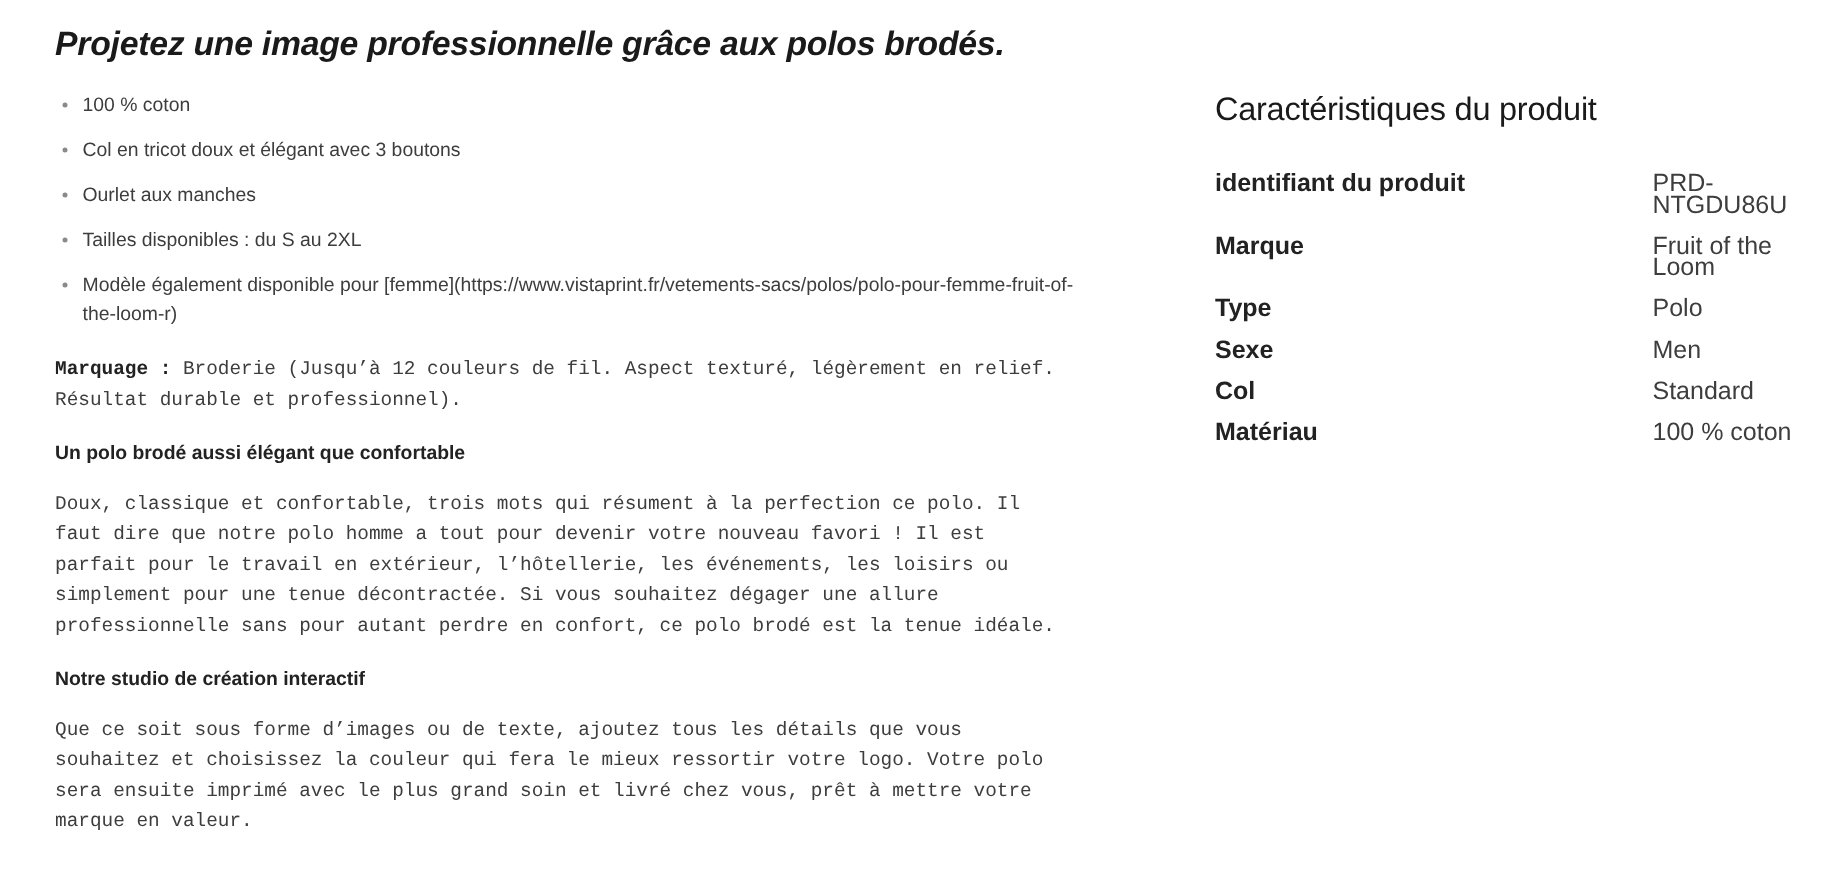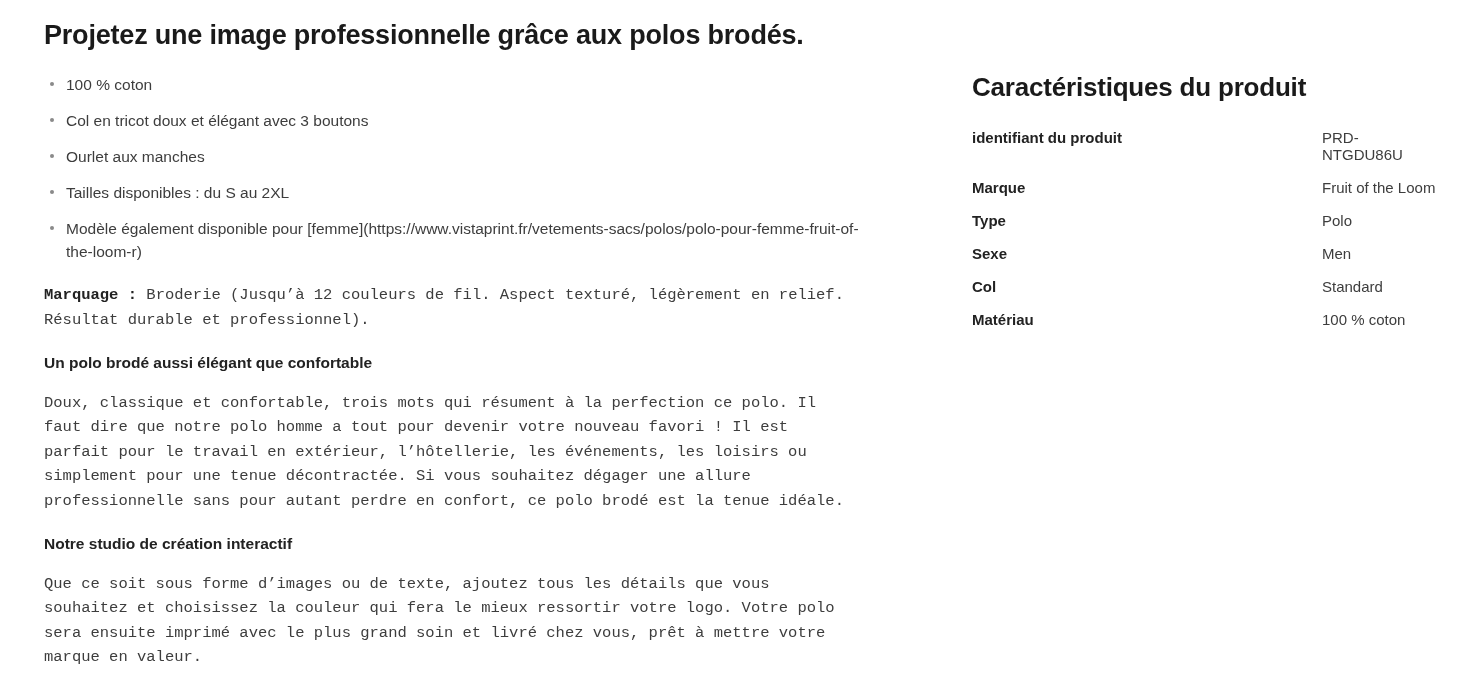--- a/index.html
+++ b/index.html
@@ -23,20 +23,21 @@
     padding-top: 19px;
     flex: none;
   }
   .left-title {
     font-size: 27px;
     font-weight: 700;
     letter-spacing: -0.2px;
     color: #1a1a1a;
     line-height: 1.2;
     margin-bottom: 22px;
+    font-style: italic;
   }
   ul.features {
     list-style: none;
     margin: 0 0 20px 2px;
   }
   ul.features li {
     position: relative;
     padding-left: 20px;
     font-size: 15.5px;
     line-height: 23px;
@@ -73,31 +74,31 @@
   .section { margin-bottom: 14px; }
   
   .right-col {
     width: 466px;
     margin-left: 112px;
     padding-top: 72px;
     flex: none;
   }
   .specs-title {
     font-size: 26px;
-    font-weight: 700;
+    font-weight: 400;
     letter-spacing: -0.2px;
     color: #1a1a1a;
-    margin-bottom: 18px;
+    margin-bottom: 28px;
   }
   .specs-table { width: 100%; }
   .spec-row {
     display: flex;
     align-items: baseline;
     padding: 8px 0;
-    font-size: 15px;
+    font-size: 20px;
     line-height: 17px;
   }
   .spec-label {
     width: 350px;
     flex: none;
     font-weight: 700;
     color: #222222;
   }
   .spec-value {
     flex: 1;

